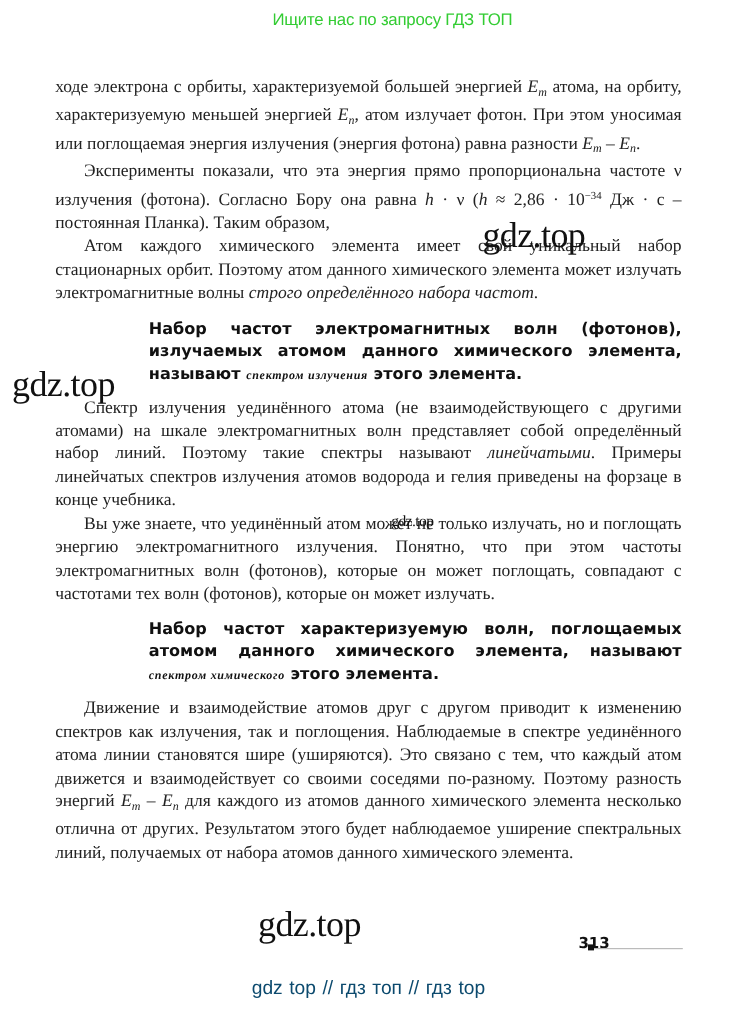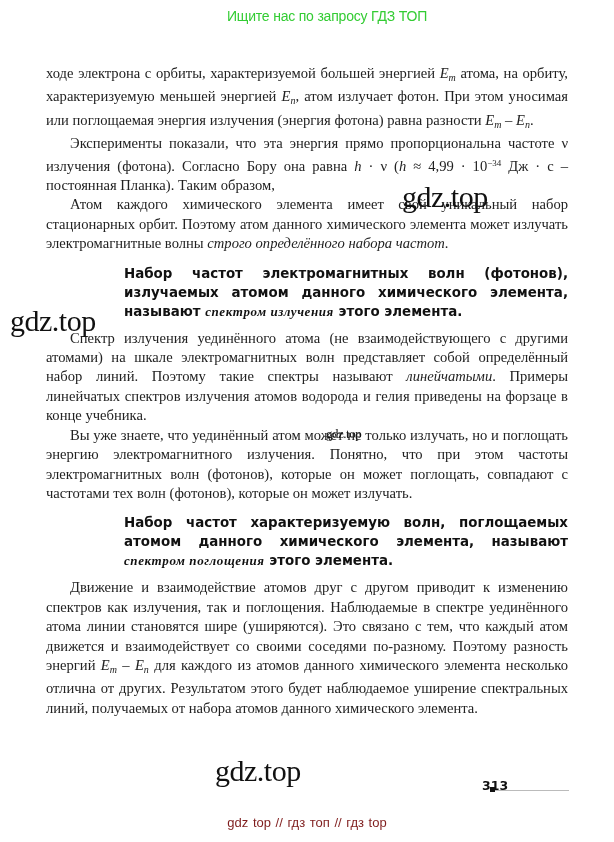--- a/index.html
+++ b/index.html
@@ -55,21 +55,21 @@
       font-family: "DejaVu Sans", "Liberation Sans", sans-serif;
       font-weight: bold;
       font-size: 13.4px;
       line-height: 19px;
       color: #111111;
       text-align: justify;
     }
     .def em {
       font-family: "Liberation Serif", "DejaVu Serif", serif;
       font-style: italic;
-      font-size: 13px;
+      font-size: 10px;
       letter-spacing: 0.6px;
     }
     .wm {
       position: absolute;
       font-family: Liberation Serif, serif;
       color: #111111;
       letter-spacing: -0.5px;
     }
     .wm-big { font-size: 30px; }
     .wm-small { font-size: 13px; }
@@ -99,46 +99,46 @@
       height: 1px;
       background: #bbbbbb;
     }
     .bottom-banner {
       position: absolute;
       top: 815px;
       left: 0;
       width: 614px;
       text-align: center;
       font-family: "Liberation Sans", "DejaVu Sans", sans-serif;
-      font-size: 13px;
-      color: #7f1d1d;
+      font-size: 16px;
+      color: #0c4a6e;
       word-spacing: 1px;
     }
   </style>
 </head>
 <body>
 
 <div class="top-banner">Ищите нас по запросу ГДЗ ТОП</div>
 
 <div class="page">
 
   <p class="p"><span>ходе электрона с орбиты, характеризуемой большей энергией </span><span class="math">E</span><sub>m</sub><span> атома, на орбиту, характеризуемую меньшей энергией </span><span class="math">E</span><sub>n</sub><span>, атом излучает фотон. При этом уносимая или поглощаемая энергия излучения (энергия фотона) равна разности </span><span class="math">E</span><sub>m</sub><span> – </span><span class="math">E</span><sub>n</sub><span>.</span></p>
 
-  <p class="p indent"><span>Эксперименты показали, что эта энергия прямо пропорциональна частоте ν излучения (фотона). Согласно Бору она равна </span><span class="math">h</span><span> · ν (</span><span class="math">h</span><span> ≈ 4,99 · 10</span><sup>−34</sup><span> Дж · с – постоянная Планка). Таким образом,</span></p>
+  <p class="p indent"><span>Эксперименты показали, что эта энергия прямо пропорциональна частоте ν излучения (фотона). Согласно Бору она равна </span><span class="math">h</span><span> · ν (</span><span class="math">h</span><span> ≈ 2,86 · 10</span><sup>−34</sup><span> Дж · с – постоянная Планка). Таким образом,</span></p>
 
 
   <p class="p indent"><span>Атом каждого химического элемента имеет свой уникальный набор стационарных орбит. Поэтому атом данного химического элемента может излучать электромагнитные волны </span><i>строго определённого набора частот</i><span>.</span></p>
 
   <div class="def"><span>Набор частот электромагнитных волн (фотонов), излучаемых атомом данного химического элемента, называют </span><em>спектром излучения</em><span> этого элемента.</span></div>
 
   <p class="p indent"><span>Спектр излучения уединённого атома (не взаимодействующего с другими атомами) на шкале электромагнитных волн представляет собой определённый набор линий. Поэтому такие спектры называют </span><i>линейчатыми</i><span>. Примеры линейчатых спектров излучения атомов водорода и гелия приведены на форзаце в конце учебника.</span></p>
 
   <p class="p indent">Вы уже знаете, что уединённый атом может не только излучать, но и поглощать энергию электромагнитного излучения. Понятно, что при этом частоты электромагнитных волн (фотонов), которые он может поглощать, совпадают с частотами тех волн (фотонов), которые он может излучать.</p>
 
-  <div class="def"><span>Набор частот характеризуемую волн, поглощаемых атомом данного химического элемента, называют </span><em>спектром поглощения</em><span> этого элемента.</span></div>
+  <div class="def"><span>Набор частот характеризуемую волн, поглощаемых атомом данного химического элемента, называют </span><em>спектром химического</em><span> этого элемента.</span></div>
 
   <p class="p indent"><span>Движение и взаимодействие атомов друг с другом приводит к изменению спектров как излучения, так и поглощения. Наблюдаемые в спектре уединённого атома линии становятся шире (уширяются). Это связано с тем, что каждый атом движется и взаимодействует со своими соседями по-разному. Поэтому разность энергий </span><span class="math">E</span><sub>m</sub><span> – </span><span class="math">E</span><sub>n</sub><span> для каждого из атомов данного химического элемента несколько отлична от других. Результатом этого будет наблюдаемое уширение спектральных линий, получаемых от набора атомов данного химического элемента.</span></p>
 
 </div>
 
 <div class="wm wm-big" style="left:402px; top:180px;">gdz.top</div>
 <div class="wm wm-big" style="left:10px; top:304px;">gdz.top</div>
 <div class="wm wm-small" style="left:326px; top:426px;">gdz.top</div>
 <div class="wm wm-big" style="left:215px; top:754px;">gdz.top</div>
 

